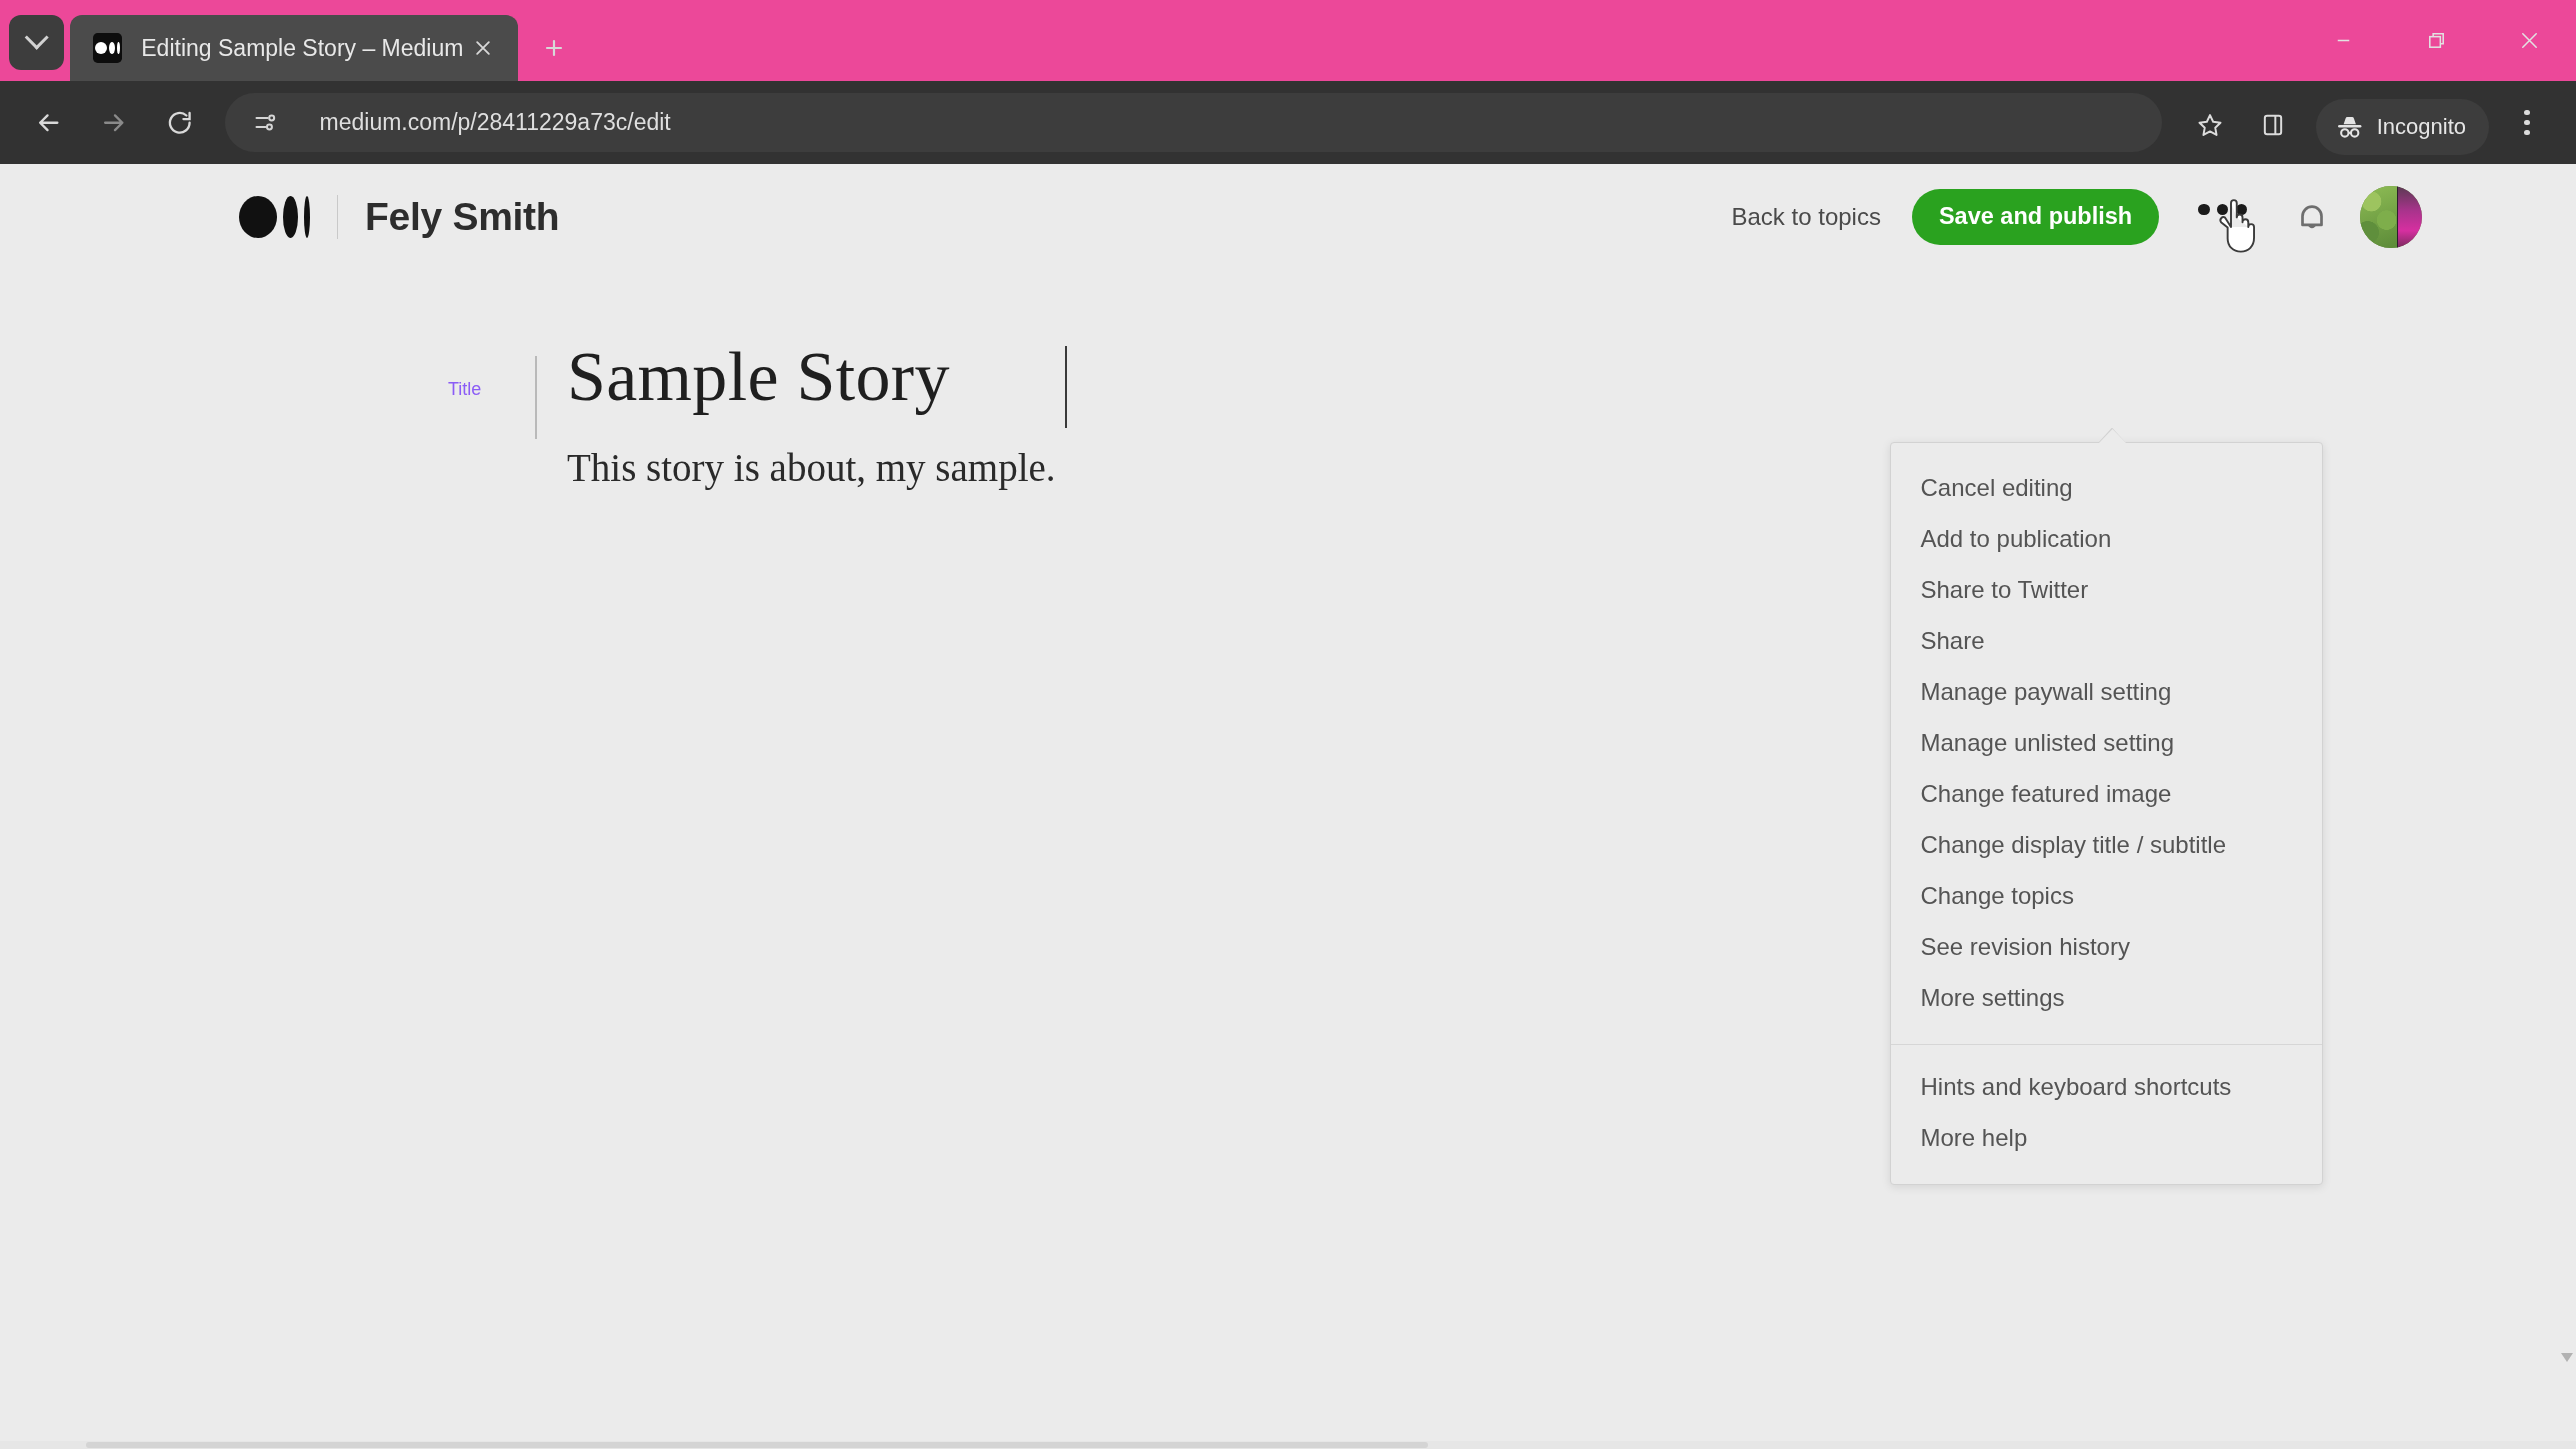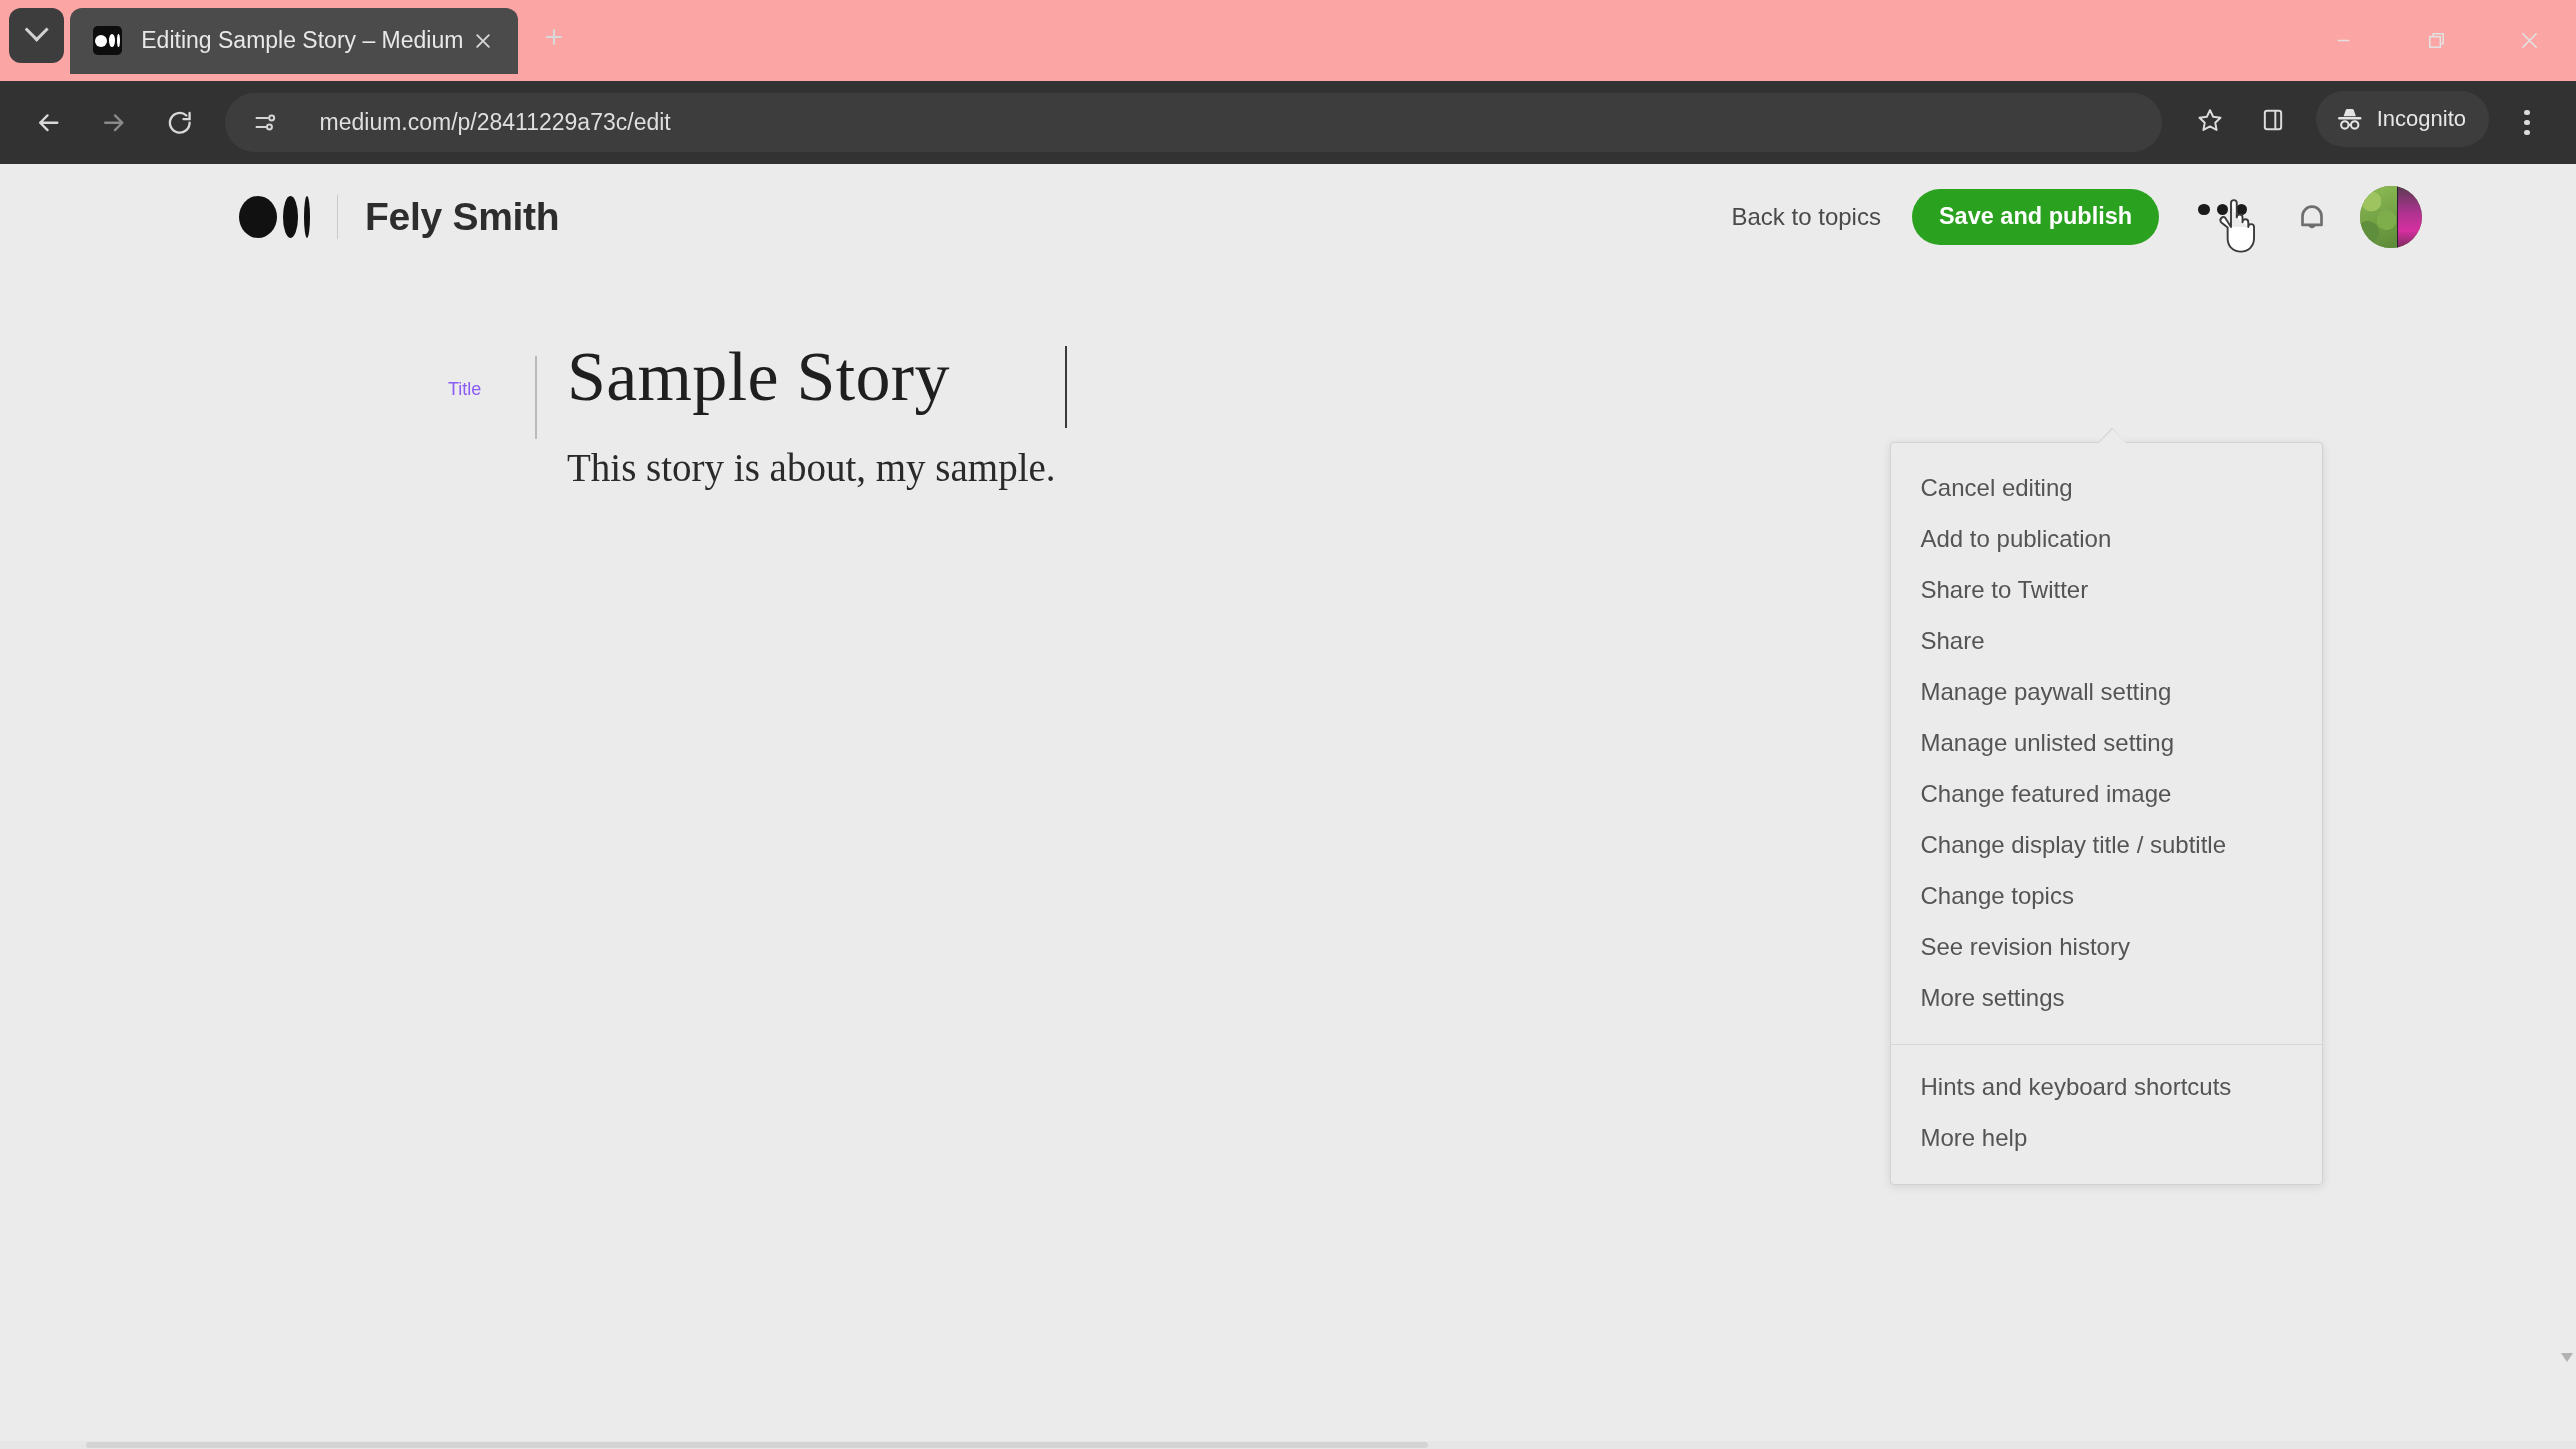--- a/index.html
+++ b/index.html
@@ -15,23 +15,23 @@
   
   .browser {
     width: 2576px;
     height: 1449px;
     position: relative;
     background: #ebebeb;
   }
 
   .tabstrip {
     height: 81px;
-    background: #fca5a5;
-    display: flex;
-    align-items: center;
+    background: #ec4899;
+    display: flex;
+    align-items: flex-end;
     padding-left: 9.4px;
     position: relative;
   }
 
   .tab-search {
     width: 55px;
     height: 55px;
     margin-bottom: 10.7px;
     margin-right: 5.4px;
     border-radius: 12px;
@@ -147,21 +147,21 @@
     margin-right: 6.7px;
   }
   .site-icon svg { width: 27px; height: 27px; }
   .url {
     color: #dfdfdf;
     font-size: 23px;
     white-space: nowrap;
     overflow: hidden;
   }
 
-  .tb-right { display:flex; align-items:flex-start; gap: 4px; flex:0 0 auto; }
+  .tb-right { display:flex; align-items:flex-end; gap: 4px; flex:0 0 auto; }
   .tb-icon {
     width: 59px; height: 59px;
     border-radius: 50%;
     display:flex; align-items:center; justify-content:center;
   }
   .tb-icon svg { width: 28px; height: 28px; }
 
   .incognito {
     height: 56px;
     border-radius: 28px;

